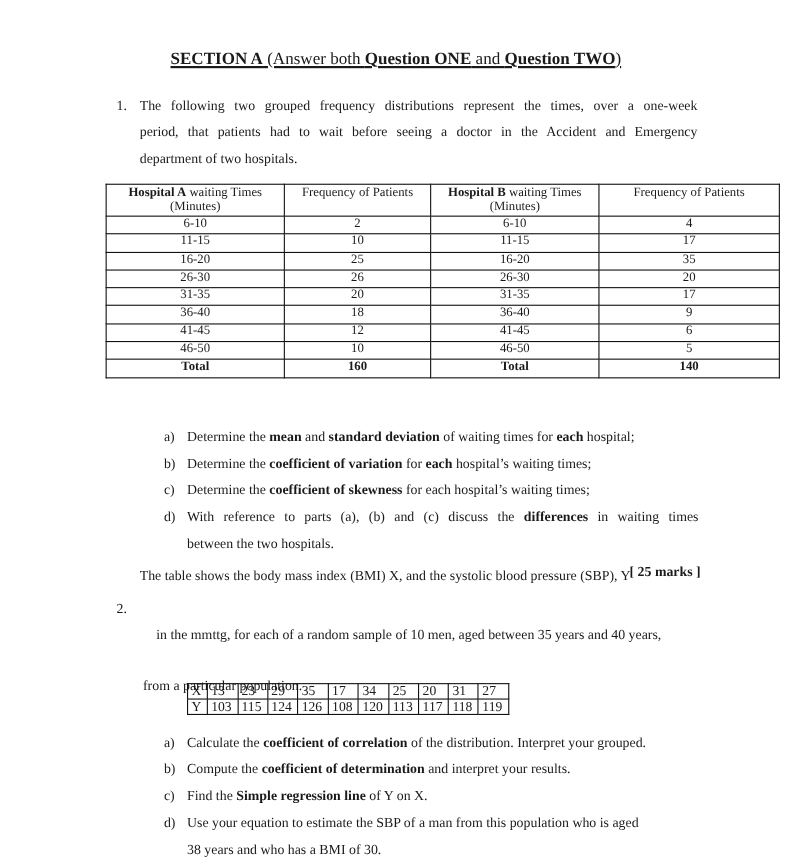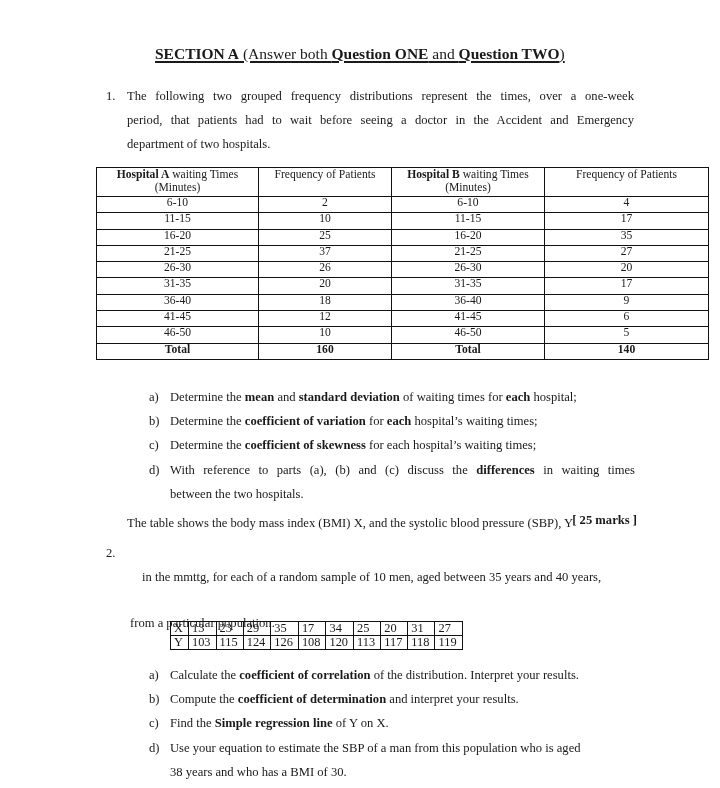--- a/index.html
+++ b/index.html
@@ -99,26 +99,20 @@
       <td>11-15</td>
       <td>10</td>
       <td>11-15</td>
       <td>17</td>
     </tr>
     <tr>
       <td>16-20</td>
       <td>25</td>
       <td>16-20</td>
       <td>35</td>
-    </tr>
-    <tr>
-      <td>21-25</td>
-      <td>37</td>
-      <td>21-25</td>
-      <td>27</td>
     </tr>
     <tr>
       <td>26-30</td>
       <td>26</td>
       <td>26-30</td>
       <td>20</td>
     </tr>
     <tr>
       <td>31-35</td>
       <td>20</td>
@@ -205,21 +199,21 @@
       <td>113</td>
       <td>117</td>
       <td>118</td>
       <td>119</td>
     </tr>
   </tbody>
     </table>
 
   <div class="sub" style="left:149px; top:668px;">
     <span class="lbl">a)</span>
-    <span class="txt"><span>Calculate the </span><b>coefficient of correlation</b><span> of the distribution. Interpret your results.</span></span>
+    <span class="txt"><span>Calculate the </span><b>coefficient of correlation</b><span> of the distribution. Interpret your grouped.</span></span>
   </div>
   <div class="sub" style="left:149px; top:692px;">
     <span class="lbl">b)</span>
     <span class="txt"><span>Compute the </span><b>coefficient of determination</b><span> and interpret your results.</span></span>
   </div>
   <div class="sub" style="left:149px; top:716px;">
     <span class="lbl">c)</span>
     <span class="txt"><span>Find the </span><b>Simple regression line</b><span> of Y on X.</span></span>
   </div>
   <div class="sub" style="left:149px; top:741px;">

